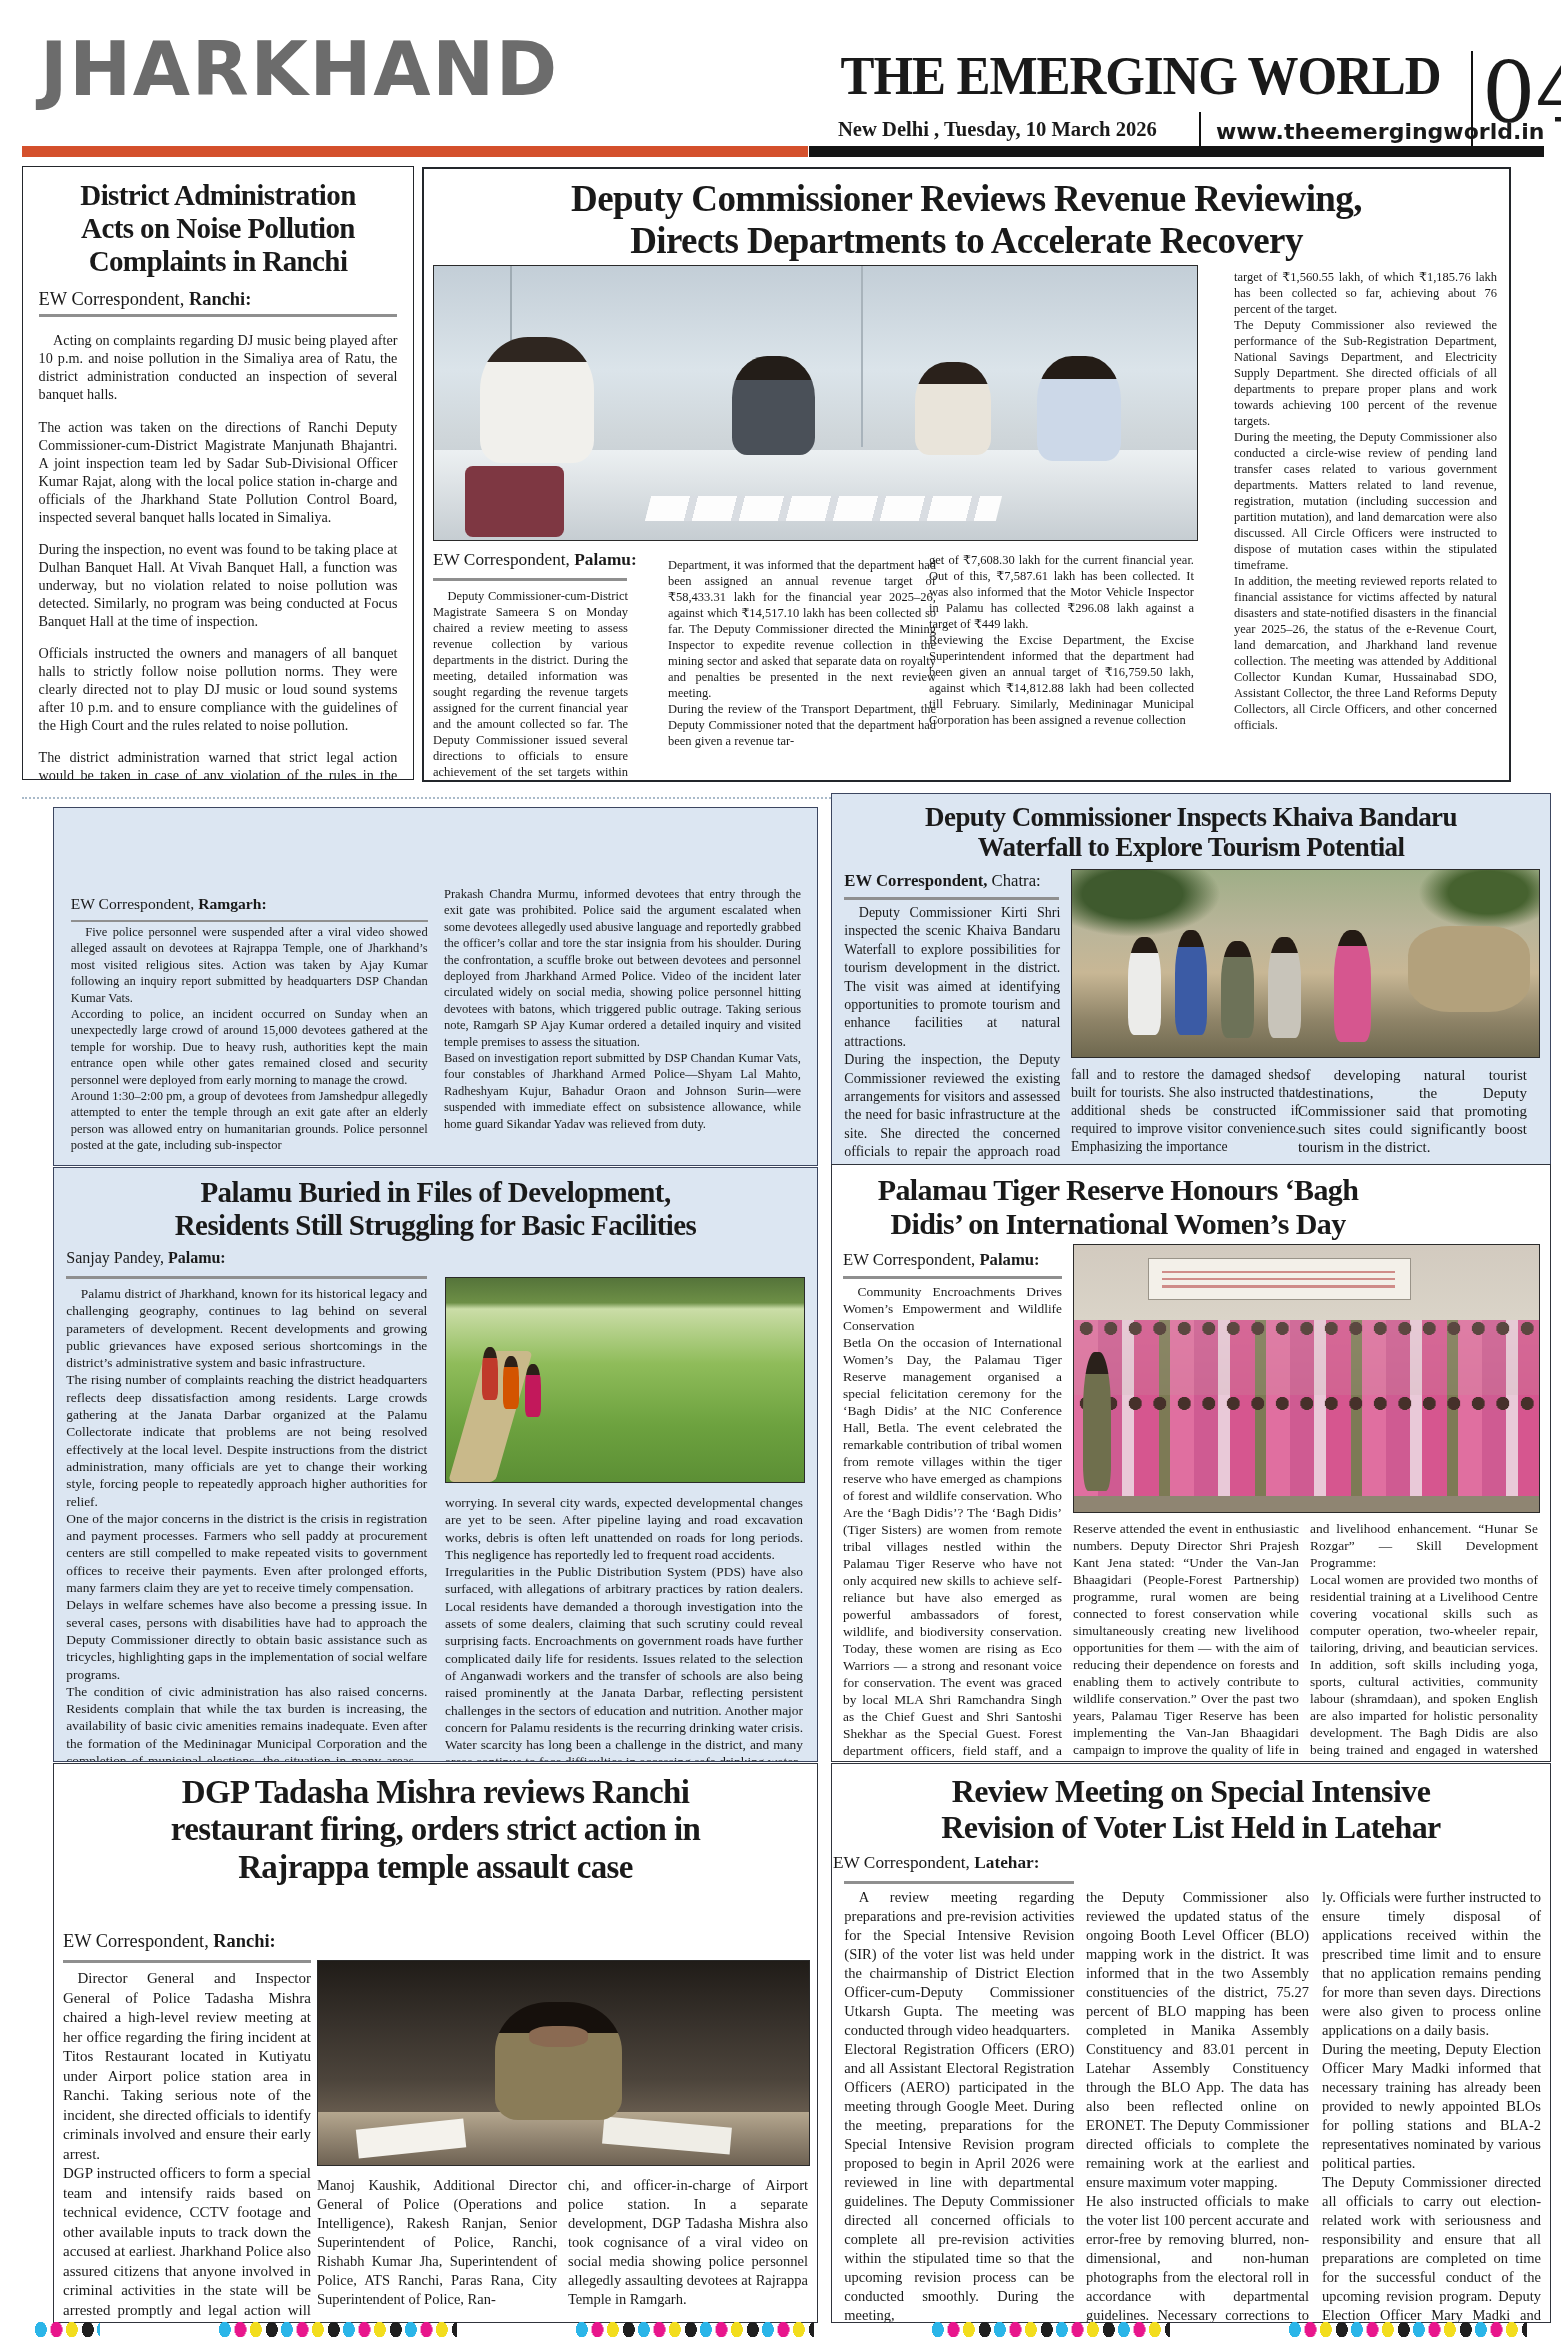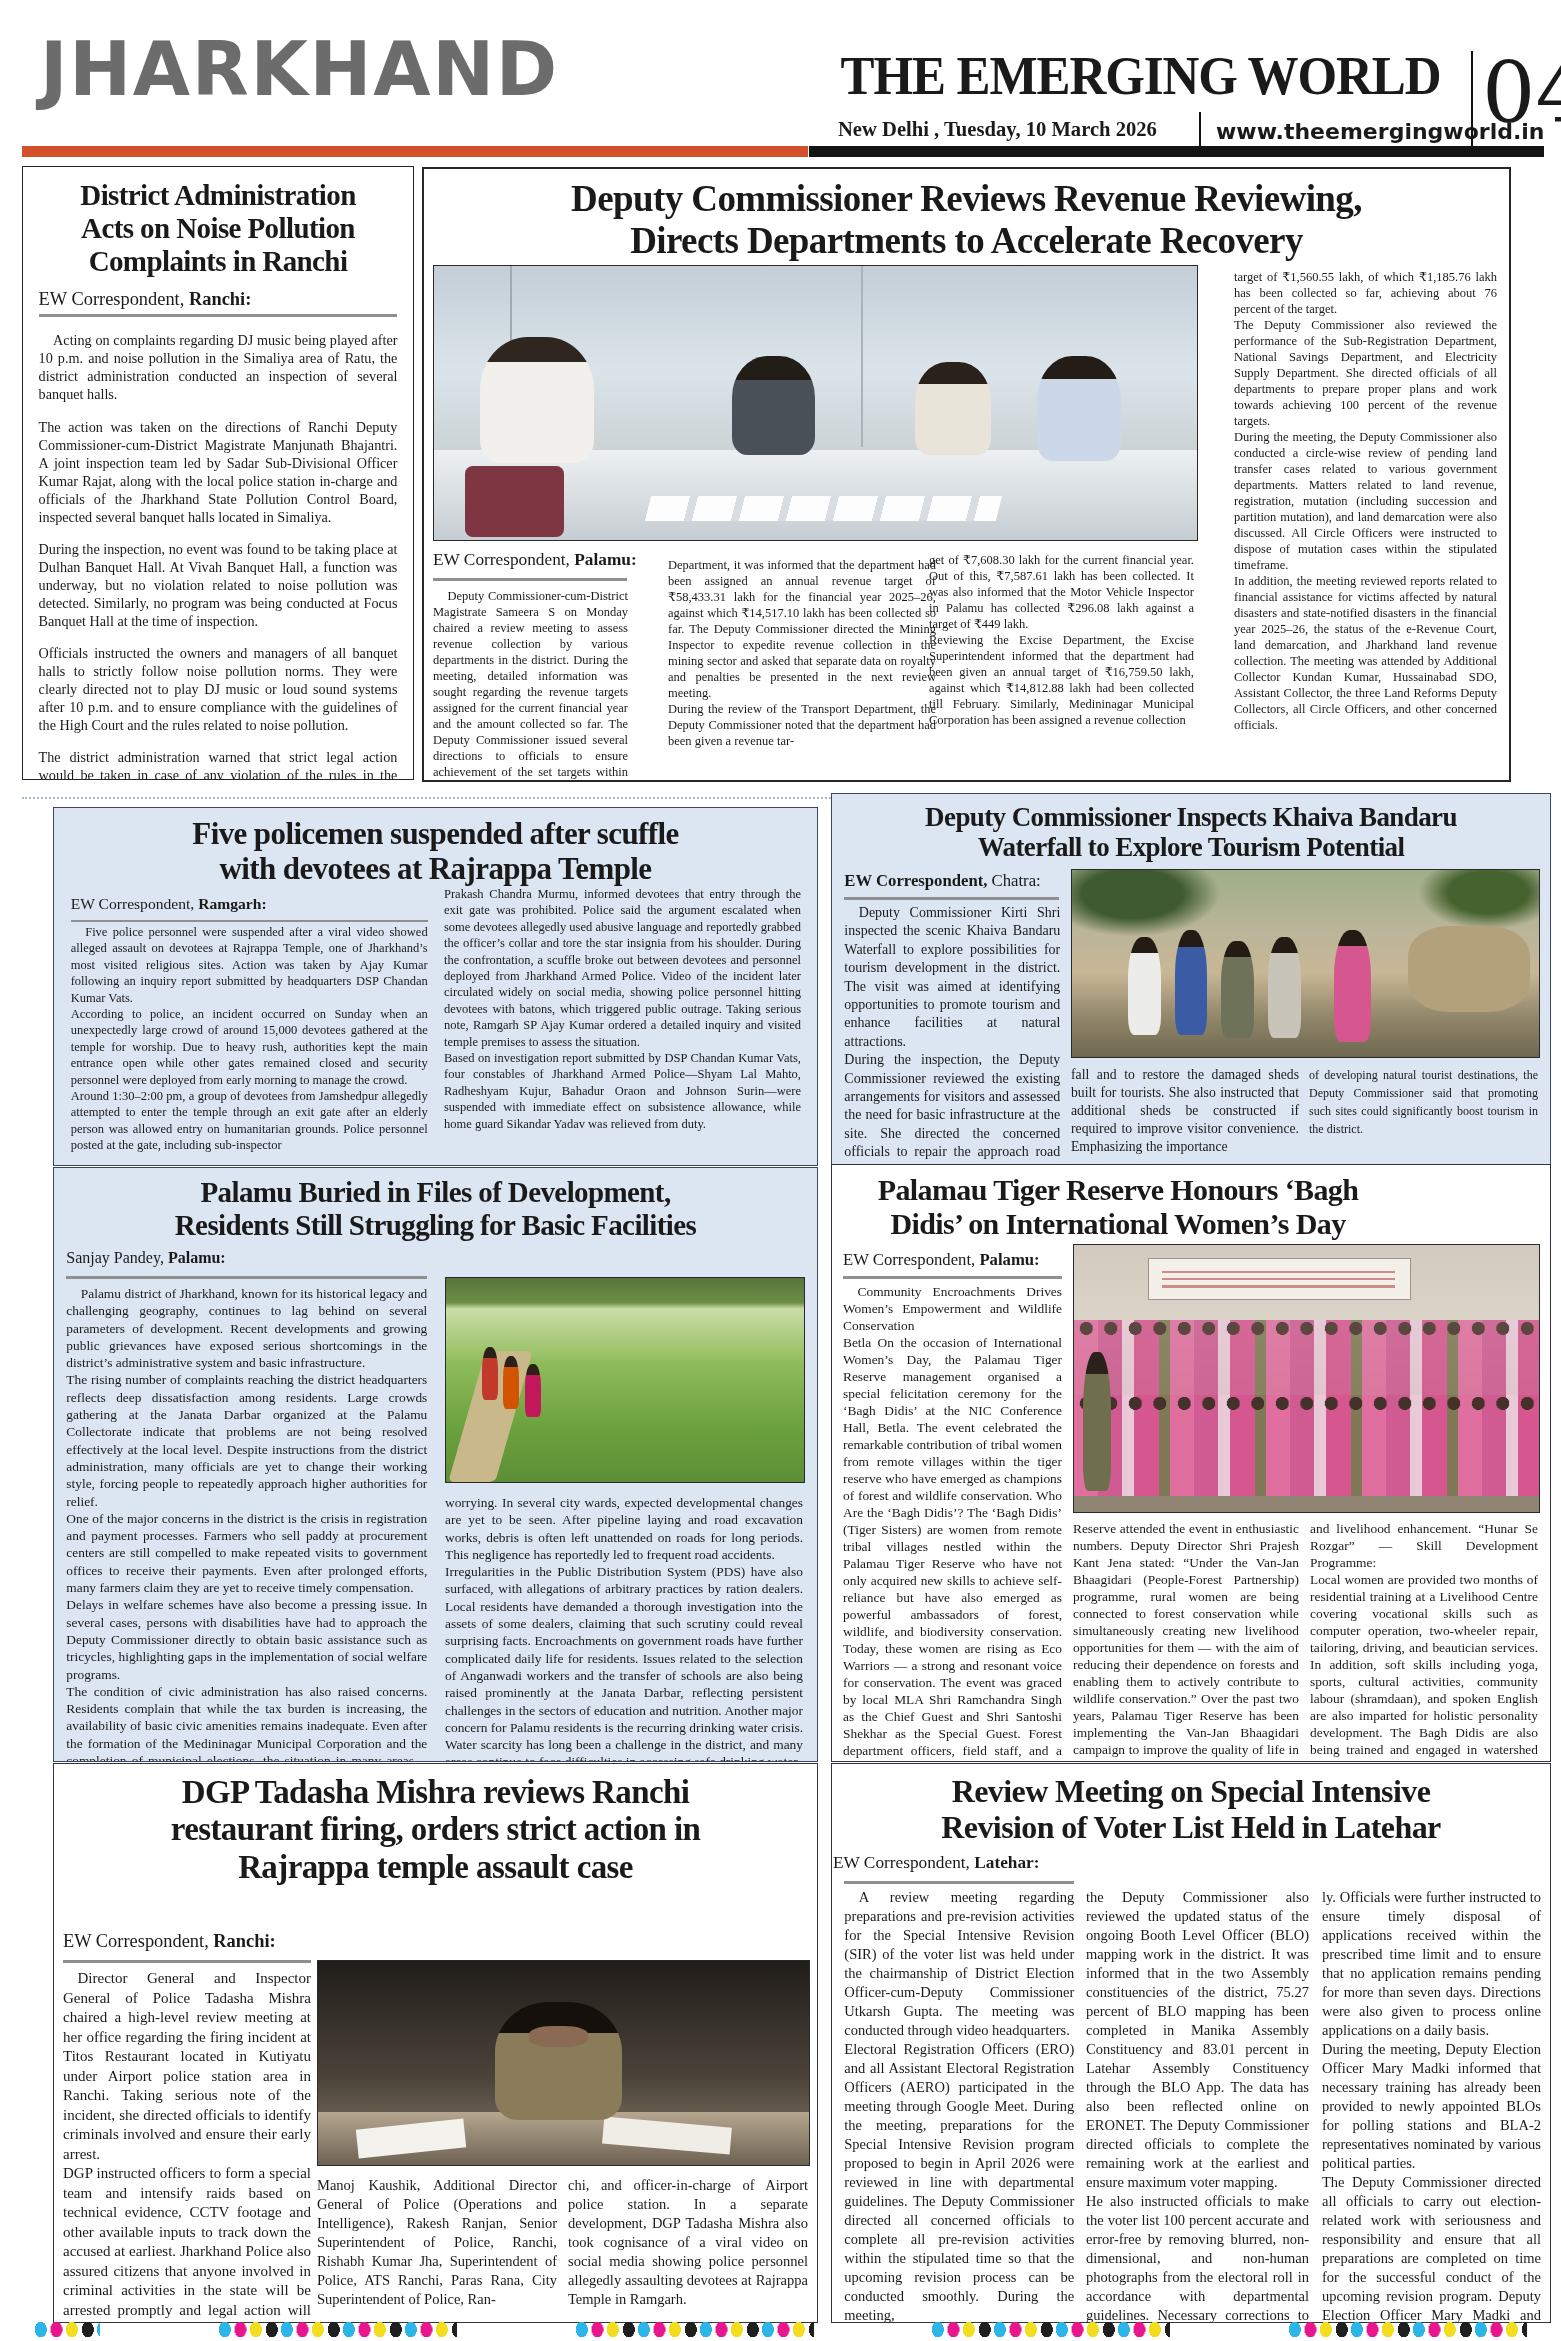--- a/index.html
+++ b/index.html
@@ -111,24 +111,20 @@
     </div>
     <div class="col" style="left:810px;top:100px;width:263px;height:503px;font-size:12.5px;line-height:16px;">
       <p>target of ₹1,560.55 lakh, of which ₹1,185.76 lakh has been collected so far, achieving about 76 percent of the target.</p>
       <p>The Deputy Commissioner also reviewed the performance of the Sub-Registration Department, National Savings Department, and Electricity Supply Department. She directed officials of all departments to prepare proper plans and work towards achieving 100 percent of the revenue targets.</p>
       <p>During the meeting, the Deputy Commissioner also conducted a circle-wise review of pending land transfer cases related to various government departments. Matters related to land revenue, registration, mutation (including succession and partition mutation), and land demarcation were also discussed. All Circle Officers were instructed to dispose of mutation cases within the stipulated timeframe.</p>
       <p>In addition, the meeting reviewed reports related to financial assistance for victims affected by natural disasters and state-notified disasters in the financial year 2025–26, the status of the e-Revenue Court, land demarcation, and Jharkhand land revenue collection. The meeting was attended by Additional Collector Kundan Kumar, Hussainabad SDO, Assistant Collector, the three Land Reforms Deputy Collectors, all Circle Officers, and other concerned officials.</p>
     </div>
   </section>
 
   <section class="art tint" style="left:53px;top:807px;width:763px;height:357px;border:1.1px solid #3c4660;">
-    <h2 class="hl" style="font-size:31px;margin:7.8px 11px 0;">
-      <div>Five policemen suspended after scuffle</div>
-      <div>with devotees at Rajrappa Temple</div>
-    </h2>
     <div class="byline" style="position:absolute;left:16.7px;top:87px;font-size:15.6px;">
       <span>EW Correspondent, </span><b>Ramgarh:</b>
     </div>
     <div class="byrule" style="position:absolute;left:16.7px;top:108px;width:357px;height:2.2px;"></div>
     <div class="col" style="left:16.7px;top:116px;width:357px;height:231px;font-size:12.5px;line-height:16.4px;">
       <p class="ind">Five police personnel were suspended after a viral video showed alleged assault on devotees at Rajrappa Temple, one of Jharkhand’s most visited religious sites. Action was taken by Ajay Kumar following an inquiry report submitted by headquarters DSP Chandan Kumar Vats.</p>
       <p>According to police, an incident occurred on Sunday when an unexpectedly large crowd of around 15,000 devotees gathered at the temple for worship. Due to heavy rush, authorities kept the main entrance open while other gates remained closed and security personnel were deployed from early morning to manage the crowd.</p>
       <p>Around 1:30–2:00 pm, a group of devotees from Jamshedpur allegedly attempted to enter the temple through an exit gate after an elderly person was allowed entry on humanitarian grounds. Police personnel posted at the gate, including sub-inspector</p>
     </div>
     <div class="col" style="left:390px;top:78px;width:357px;height:269px;font-size:12.5px;line-height:16.4px;">
@@ -156,21 +152,21 @@
       <i style="right:2%;top:30%;width:26%;height:46%;background:#b3a17c;border-radius:34%;"></i>
       <i class="fg" style="left:12%;bottom:12%;width:7%;height:52%;background:linear-gradient(#241b14 0 16%,#ececea 16% 100%);"></i>
       <i class="fg" style="left:22%;bottom:12%;width:7%;height:56%;background:linear-gradient(#241b14 0 16%,#3b5ba5 16% 100%);"></i>
       <i class="fg" style="left:32%;bottom:10%;width:7%;height:52%;background:linear-gradient(#241b14 0 16%,#6d7258 16% 100%);"></i>
       <i class="fg" style="left:42%;bottom:10%;width:7%;height:54%;background:linear-gradient(#241b14 0 16%,#c8c4ba 16% 100%);"></i>
       <i class="fg" style="left:56%;bottom:8%;width:8%;height:60%;background:linear-gradient(#241b14 0 14%,#d6568f 14% 100%);"></i>
     </div>
     <div class="col" style="left:239px;top:272px;width:228px;height:89px;font-size:13.7px;line-height:18px;">
       <p>fall and to restore the damaged sheds built for tourists. She also instructed that additional sheds be constructed if required to improve visitor convenience. Emphasizing the importance</p>
     </div>
-    <div class="col" style="left:477px;top:272px;width:229px;height:89px;font-size:12px;line-height:18px;">
+    <div class="col" style="left:466px;top:272px;width:229px;height:89px;font-size:15px;line-height:18px;">
       <p>of developing natural tourist destinations, the Deputy Commissioner said that promoting such sites could significantly boost tourism in the district.</p>
     </div>
   </section>
 
   <section class="art tint" style="left:53px;top:1167px;width:763px;height:593px;border:1.1px solid #3c4660;">
     <h2 class="hl" style="font-size:29px;margin:7.8px 9px 0;">
       <div>Palamu Buried in Files of Development,</div>
       <div>Residents Still Struggling for Basic Facilities</div>
     </h2>
     <div class="byline" style="position:absolute;left:12.3px;top:81px;font-size:16px;">

